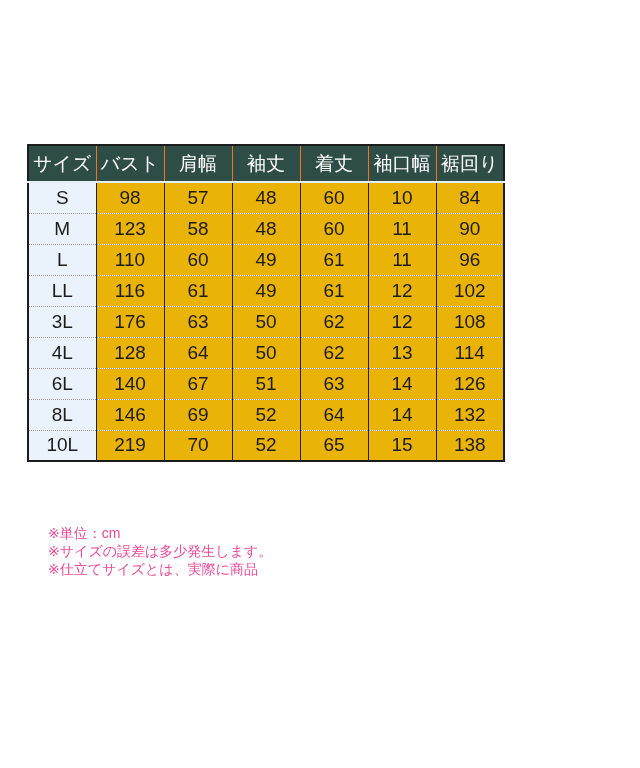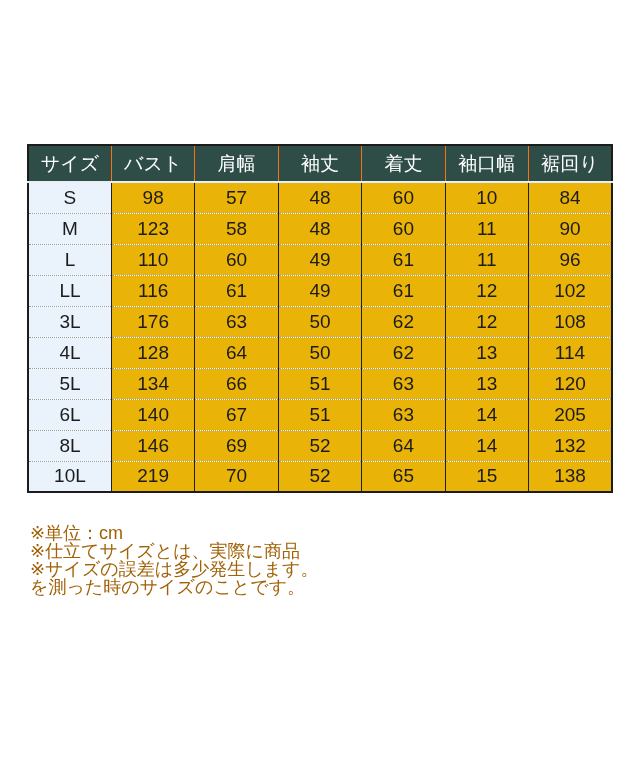--- a/index.html
+++ b/index.html
@@ -21,21 +21,21 @@
     position: relative;
     width: 640px;
     height: 768px;
     background: #ffffff;
     overflow: hidden;
   }
   table.size-table {
     position: absolute;
     left: 27px;
     top: 144px;
-    width: 586px;
+    width: 478px;
     border-collapse: collapse;
     table-layout: fixed;
     border: 2px solid var(--border);
     color: var(--text);
   }
   table.size-table th,
   table.size-table td {
     text-align: center;
     vertical-align: middle;
     padding: 0;
@@ -65,25 +65,25 @@
   tbody td, tbody th.size-cell {
     border-left: 1px solid #1f1f1f;
   }
   tbody th.size-cell { border-left: none; }
   tbody tr + tr td,
   tbody tr + tr th.size-cell {
     border-top: 1px dotted var(--dotted);
   }
   .notes {
     position: absolute;
-    left: 30px;
+    left: 48px;
     top: 524px;
-    font-size: 18px;
+    font-size: 14px;
     line-height: 18px;
-    color: #a16207;
+    color: #ec4899;
   }
 </style>
 </head>
 <body>
 
 <div class="page">
   <table class="size-table">
     <thead>
       <tr>
           <th>サイズ</th>
@@ -144,36 +144,27 @@
         <tr>
           <th class="size-cell">4L</th>
           <td>128</td>
           <td>64</td>
           <td>50</td>
           <td>62</td>
           <td>13</td>
           <td>114</td>
         </tr>
         <tr>
-          <th class="size-cell">5L</th>
-          <td>134</td>
-          <td>66</td>
-          <td>51</td>
-          <td>63</td>
-          <td>13</td>
-          <td>120</td>
-        </tr>
-        <tr>
           <th class="size-cell">6L</th>
           <td>140</td>
           <td>67</td>
           <td>51</td>
           <td>63</td>
           <td>14</td>
-          <td>205</td>
+          <td>126</td>
         </tr>
         <tr>
           <th class="size-cell">8L</th>
           <td>146</td>
           <td>69</td>
           <td>52</td>
           <td>64</td>
           <td>14</td>
           <td>132</td>
         </tr>
@@ -183,17 +174,16 @@
           <td>70</td>
           <td>52</td>
           <td>65</td>
           <td>15</td>
           <td>138</td>
         </tr>
       </tbody>
   </table>
   <div class="notes">
       <div>※単位：cm</div>
+      <div>※サイズの誤差は多少発生します。</div>
       <div>※仕立てサイズとは、実際に商品</div>
-      <div>※サイズの誤差は多少発生します。</div>
-      <div>を測った時のサイズのことです。</div>
     </div>
 </div>
 
 </body></html>

